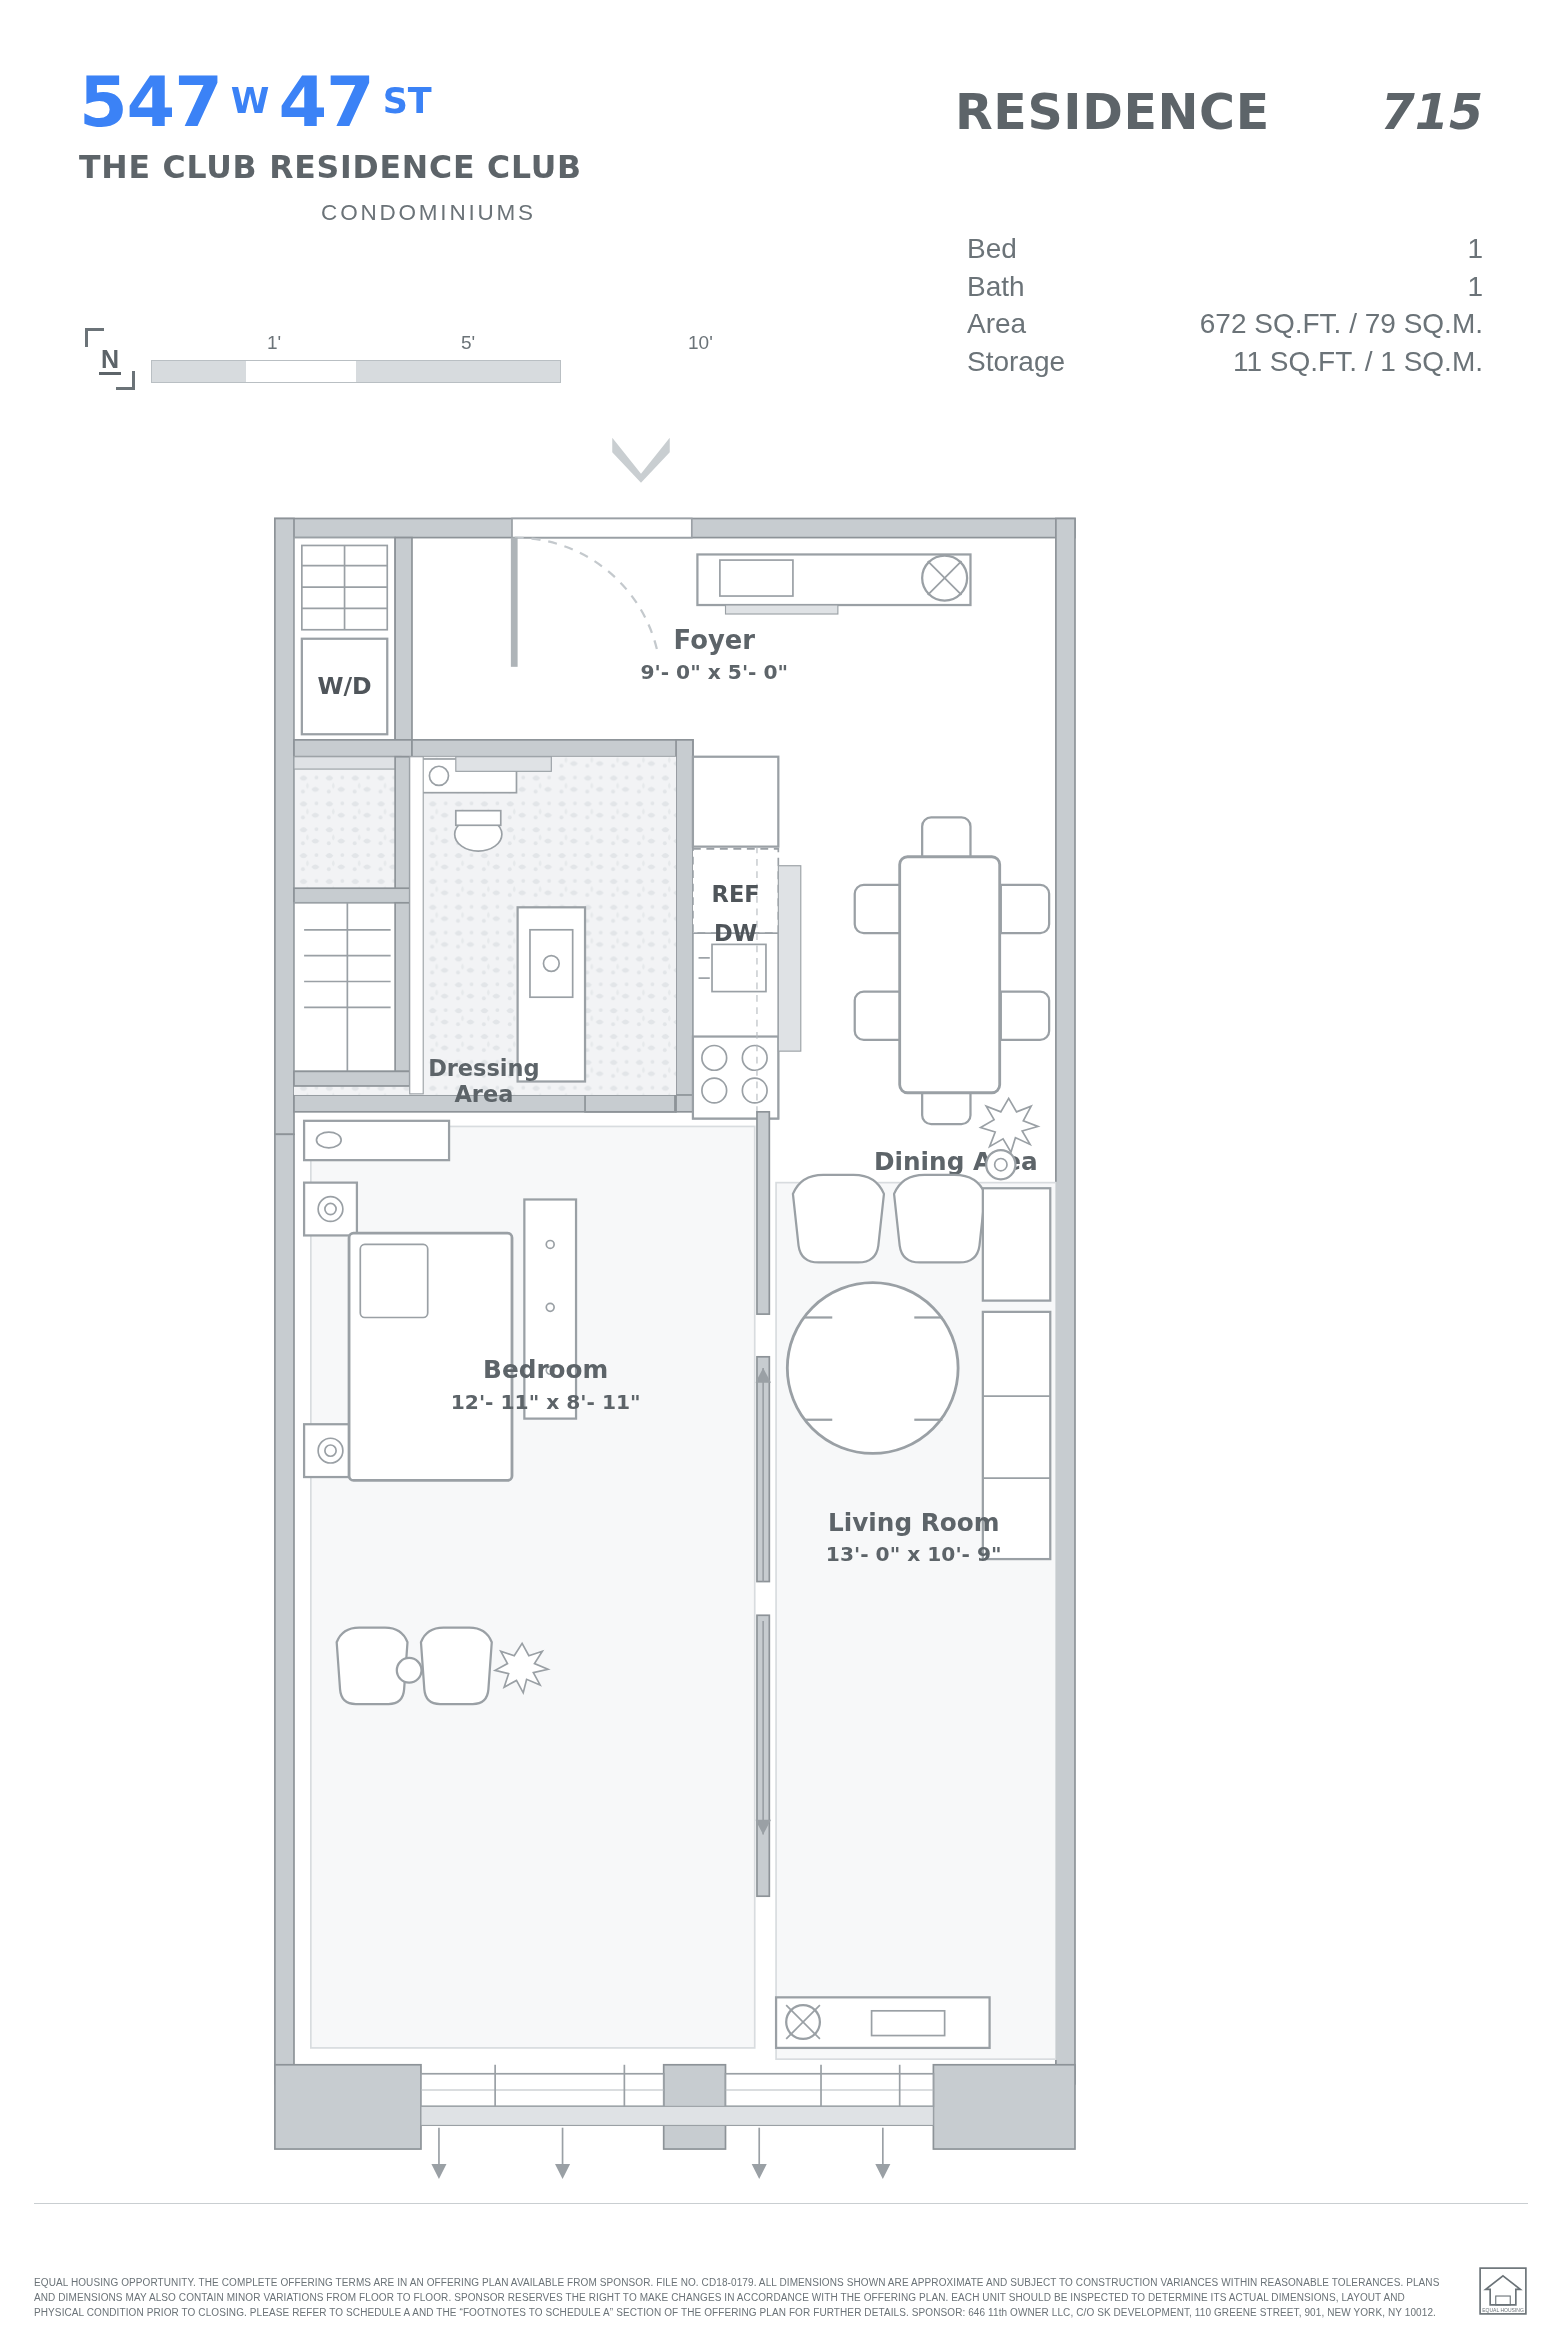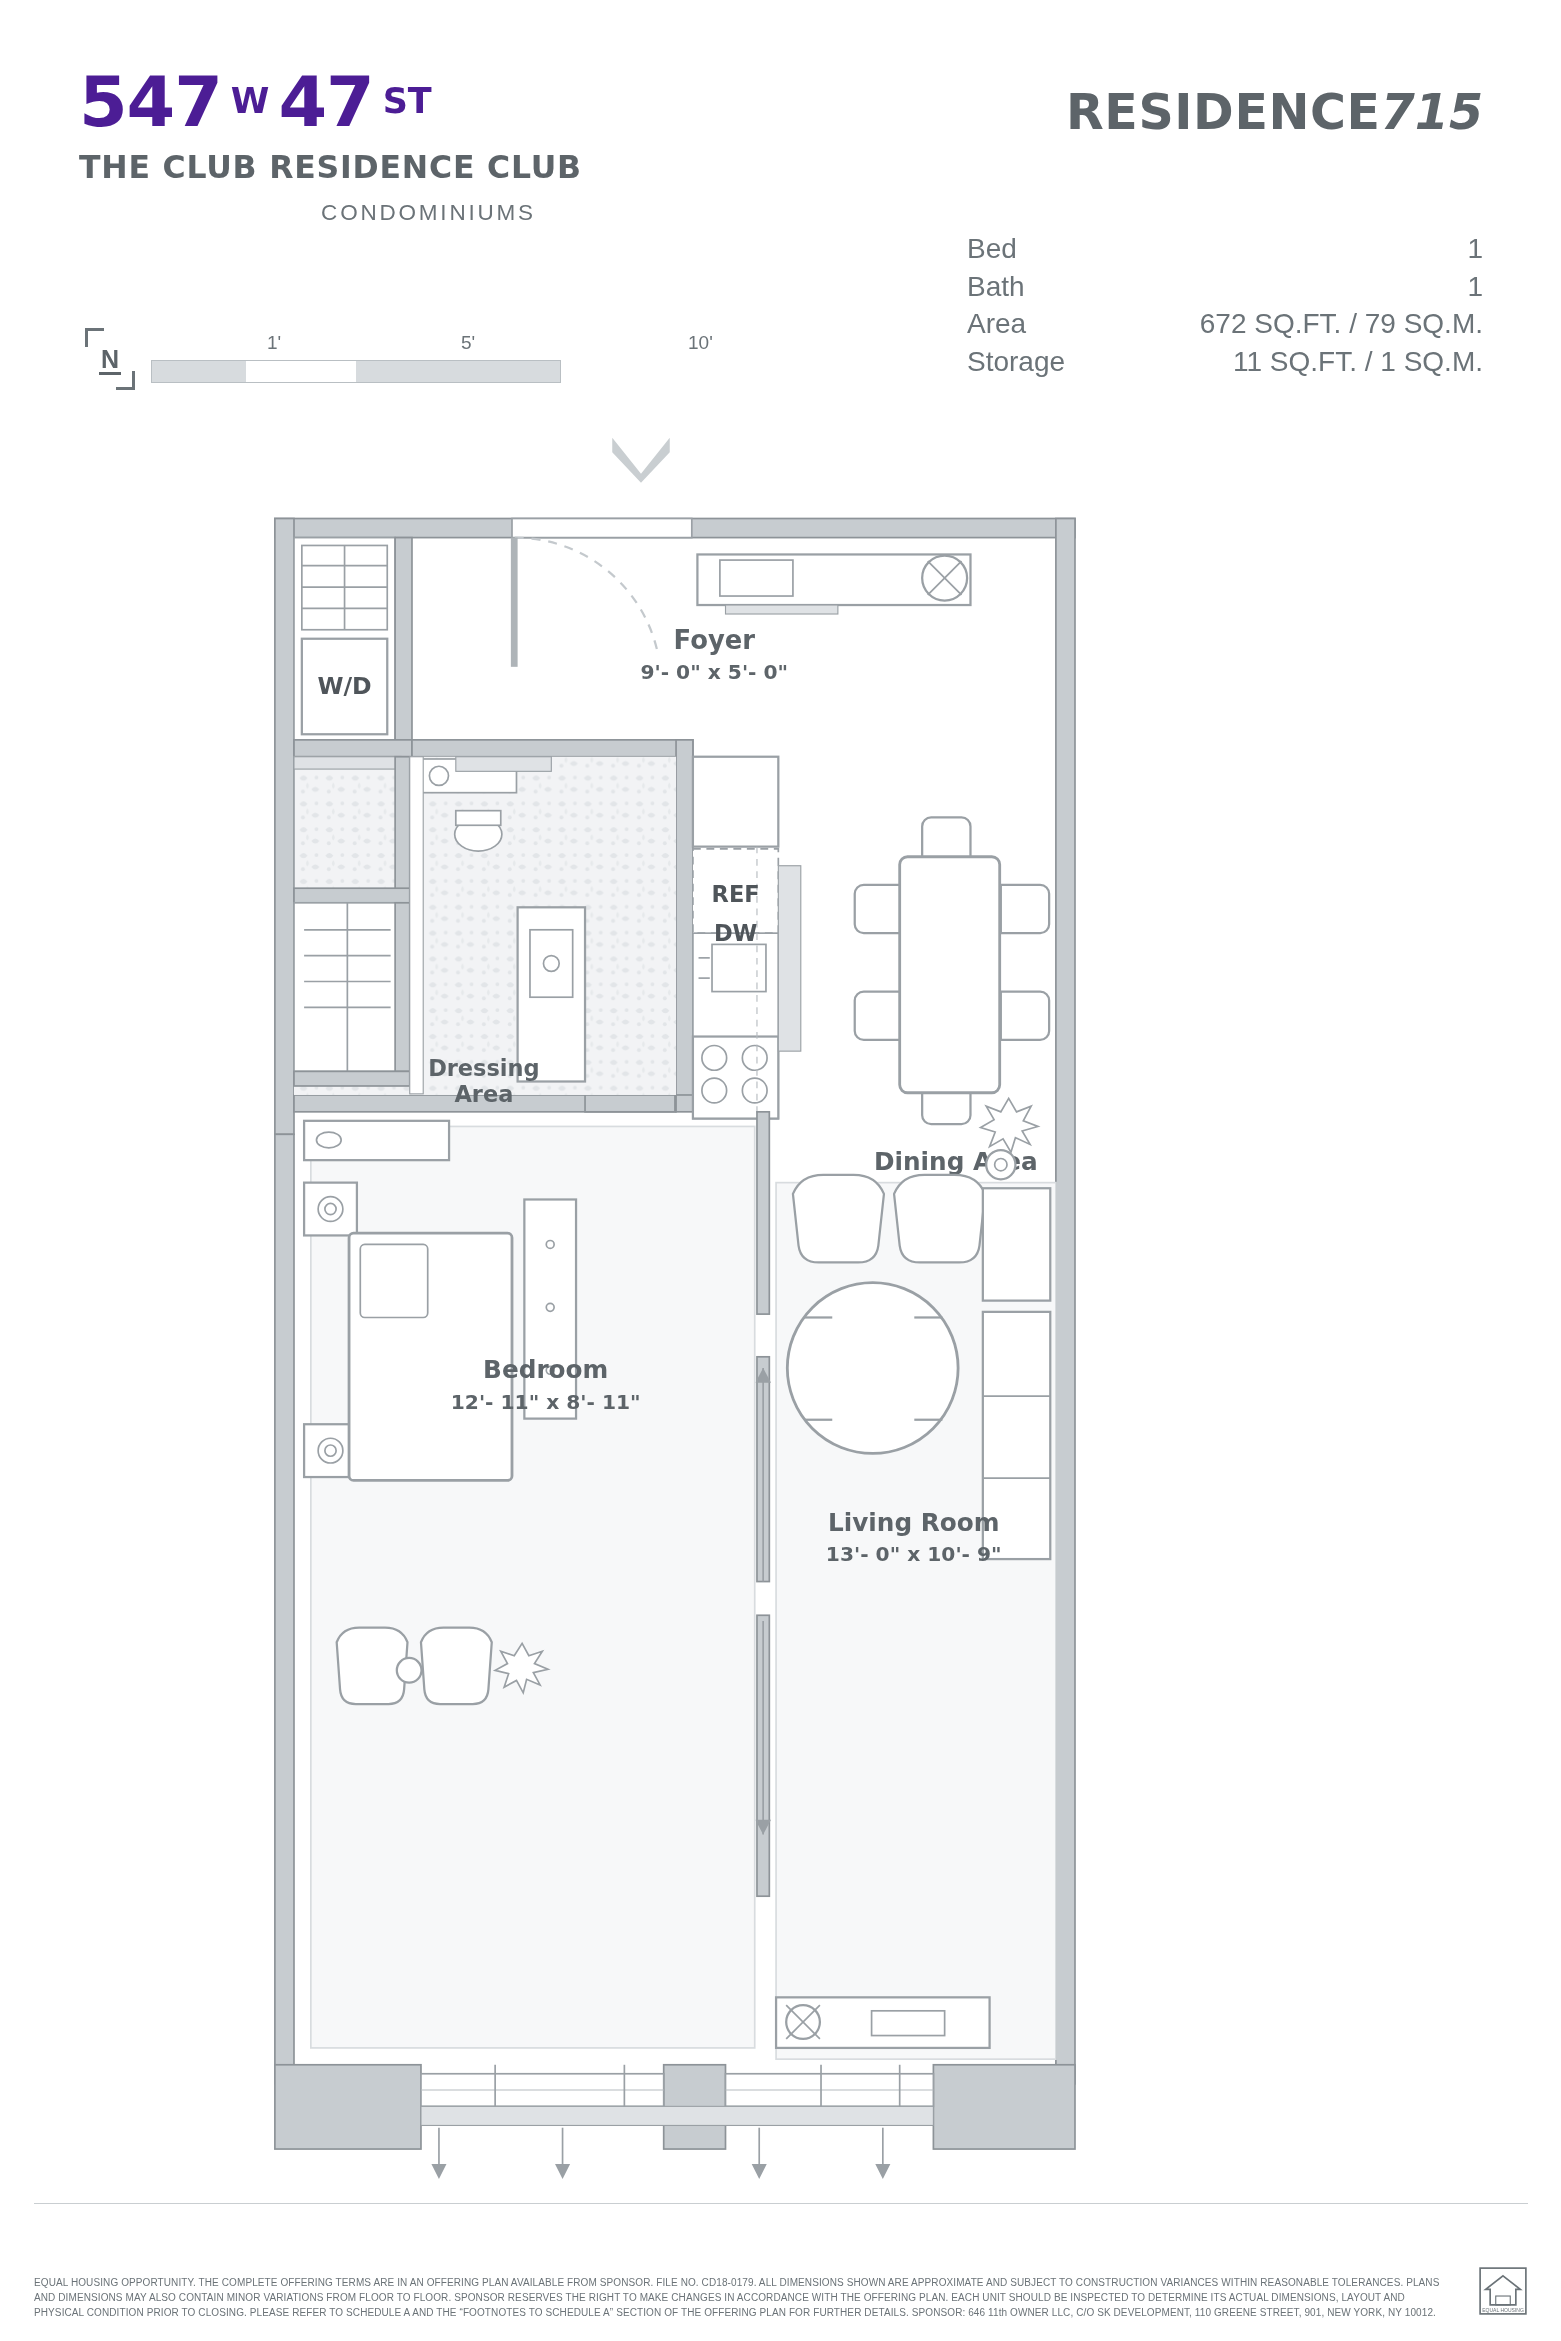--- a/index.html
+++ b/index.html
@@ -16,21 +16,21 @@
 
   
   .header { position: absolute; left: 0; top: 0; width: 1561px; height: 427px; }
 
   .brand { position: absolute; left: 79px; top: 67px; width: 562px; }
   .brand-line1 {
     font-family: "DejaVu Sans", sans-serif;
     font-weight: bold;
     font-size: 70px;
     letter-spacing: -1.1px;
-    color: #4c1d95;
+    color: #3b82f6;
     line-height: 1;
     white-space: nowrap;
   }
   .brand-line1 .sm { font-size: 35px; vertical-align: 0.38em; letter-spacing: 0; }
   .brand-line1 .sp { display: inline-block; width: 9px; }
   .brand-line2 {
     font-family: "DejaVu Sans", sans-serif;
     font-weight: bold;
     font-size: 31.5px;
     letter-spacing: 0.8px;
@@ -65,21 +65,21 @@
   .ruler .seg.empty { background: #ffffff; }
   .tick { position: absolute; top: 12.4px; font-size: 19px; color: #6b7378; font-family: "Liberation Sans", sans-serif;}
   .tick.t1 { left: 188px; }
   .tick.t5 { left: 382px; }
   .tick.t10 { left: 609px; }
 
   
   .res-head { position: absolute; left: 955px; top: 84px; width: 528px; }
   .res-title {
     font-family: "DejaVu Sans", sans-serif; font-weight: bold; font-size: 49px;
-    letter-spacing: 0.6px; color: #5d6469; display: flex; justify-content: flex-end; white-space: nowrap;
+    letter-spacing: 0.6px; color: #5d6469; display: flex; justify-content: space-between; white-space: nowrap;
   }
   .res-num { letter-spacing: 0px; font-style: italic; }
 
   .specs { position: absolute; left: 955px; top: 230px; width: 528px;
      font-family: "Liberation Sans", sans-serif; font-size: 28px; color: #6b7378; }
   .spec-row { display: flex; justify-content: space-between; line-height: 1.34; white-space: nowrap; margin-left: 12px; }
   .spec-row .k { }
   .spec-row .v { }
 
   

